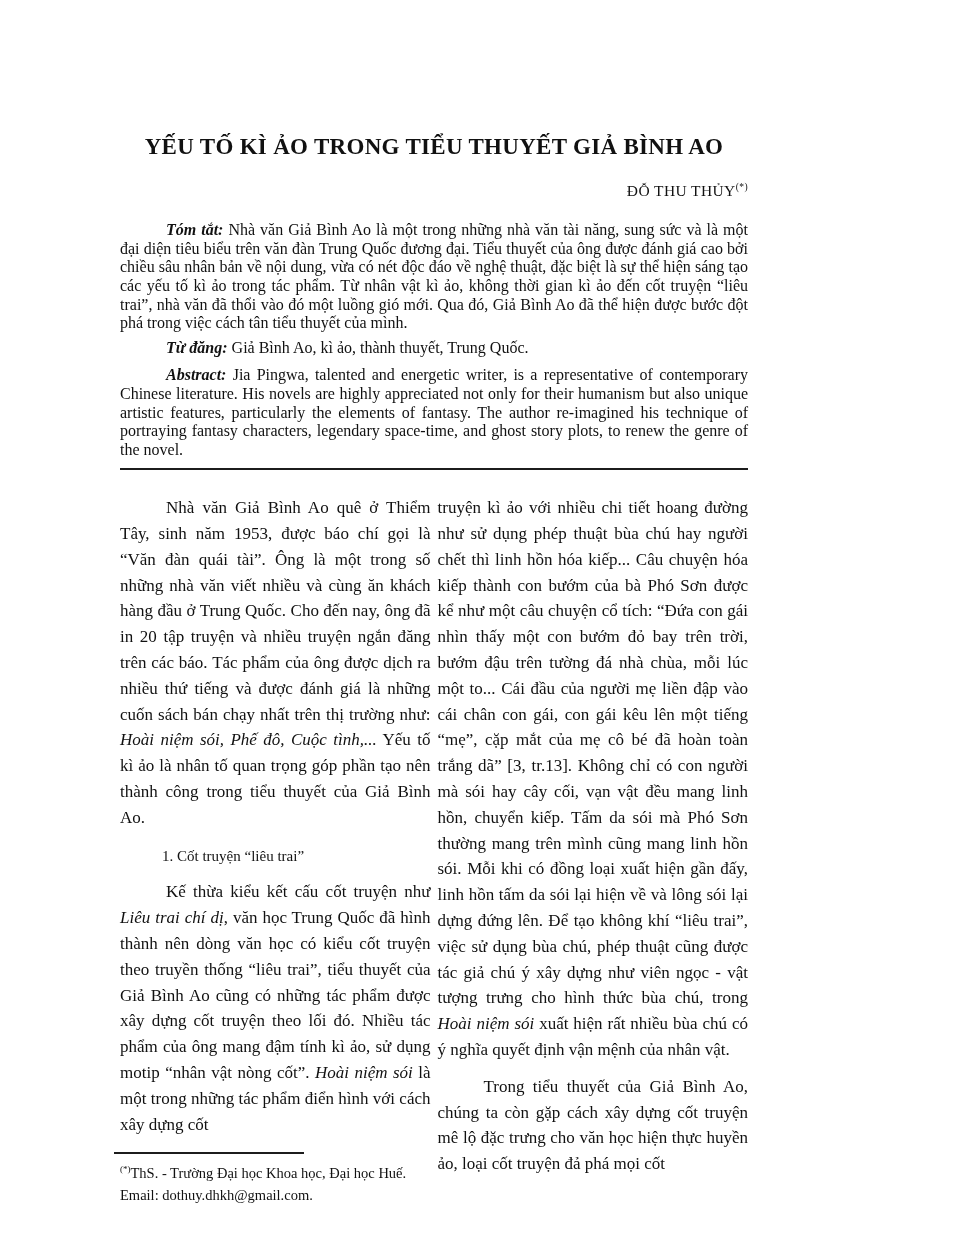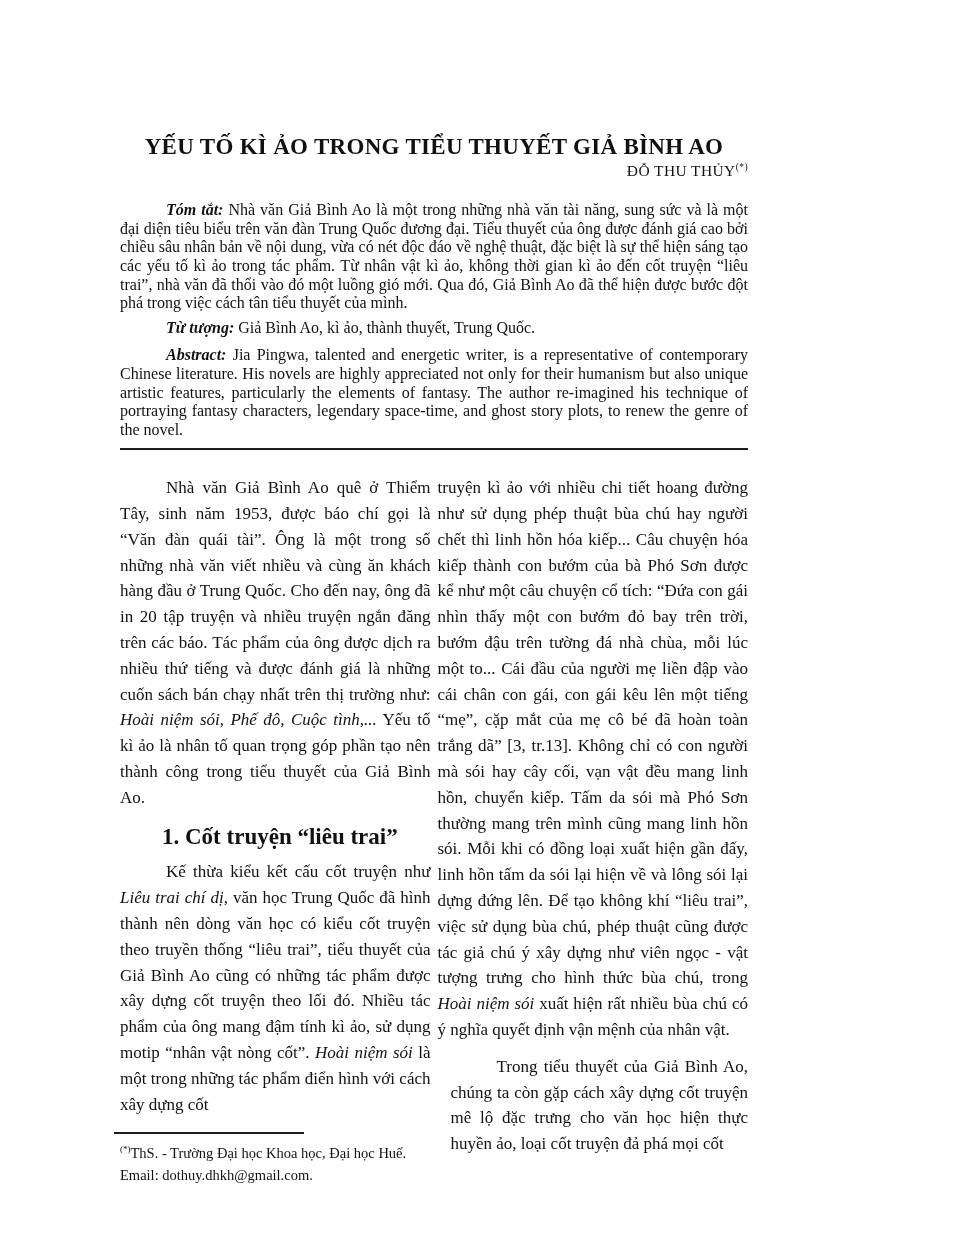--- a/index.html
+++ b/index.html
@@ -15,21 +15,21 @@
     overflow:hidden;
   }
   .title{
     margin:0;
     font-size:23px;
     font-weight:bold;
     text-align:center;
     letter-spacing:0.3px;
   }
   .author{
-    margin-top:2px;
+    margin-top:22px;
     text-align:right;
     font-size:15.5px;
     letter-spacing:0.4px;
   }
   .author sup{font-size:9.5px;}
   .abstract{
     font-size:16px;
     line-height:18.6px;
     text-align:justify;
   }
@@ -46,25 +46,25 @@
     display:flex;
     gap:7px;
     margin-top:25px;
     font-size:17px;
     line-height:25.8px;
     text-align:justify;
   }
   .col{width:361px;box-sizing:border-box;}
   .col p{margin:0;text-indent:46px;}
   .col p.no-indent{text-indent:0;}
-  .col p.para-gap{margin-top:11px;margin-left:13px;}
+  .col p.para-gap{margin-top:11px;}
   .heading{
     margin:13px 0 10px 0;
-    font-size:23px;
-    font-weight:bold;
+    font-size:15px;
+    font-weight:normal;
     text-indent:42px;
   }
   .footnote{
     margin-top:15px;
     font-size:14.5px;
     line-height:21.5px;
     text-align:left;
   }
   .footnote-sep{
     border:none;border-top:2px solid #1c1c1c;
@@ -78,21 +78,21 @@
 <body>
 
 <div class="page">
 
   <h1 class="title">YẾU TỐ KÌ ẢO TRONG TIỂU THUYẾT GIẢ BÌNH AO</h1>
 
   <div class="author"><span>ĐỖ THU THỦY</span><sup>(*)</sup></div>
 
   <div class="abstract">
     <p class="abs-lead"><span class="label">Tóm tắt:</span><span> Nhà văn Giả Bình Ao là một trong những nhà văn tài năng, sung sức và là một đại diện tiêu biểu trên văn đàn Trung Quốc đương đại. Tiểu thuyết của ông được đánh giá cao bởi chiều sâu nhân bản về nội dung, vừa có nét độc đáo về nghệ thuật, đặc biệt là sự thể hiện sáng tạo các yếu tố kì ảo trong tác phẩm. Từ nhân vật kì ảo, không thời gian kì ảo đến cốt truyện “liêu trai”, nhà văn đã thổi vào đó một luồng gió mới. Qua đó, Giả Bình Ao đã thể hiện được bước đột phá trong việc cách tân tiểu thuyết của mình.</span></p>
-    <p class="abs-kw"><span class="label">Từ tượng:</span><span> Giả Bình Ao, kì ảo, thành thuyết, Trung Quốc.</span></p>
+    <p class="abs-kw"><span class="label">Từ đăng:</span><span> Giả Bình Ao, kì ảo, thành thuyết, Trung Quốc.</span></p>
     <p class="abs-en"><span class="label">Abstract:</span><span> Jia Pingwa, talented and energetic writer, is a representative of contemporary Chinese literature. His novels are highly appreciated not only for their humanism but also unique artistic features, particularly the elements of fantasy. The author re-imagined his technique of portraying fantasy characters, legendary space-time, and ghost story plots, to renew the genre of the novel.</span></p>
   </div>
 
   <hr class="rule">
 
   <div class="columns">
 
     <div class="col">
       <p><span>Nhà văn Giả Bình Ao quê ở Thiểm Tây, sinh năm 1953, được báo chí gọi là “Văn đàn quái tài”. Ông là một trong số những nhà văn viết nhiều và cùng ăn khách hàng đầu ở Trung Quốc. Cho đến nay, ông đã in 20 tập truyện và nhiều truyện ngắn đăng trên các báo. Tác phẩm của ông được dịch ra nhiều thứ tiếng và được đánh giá là những cuốn sách bán chạy nhất trên thị trường như: </span><i>Hoài niệm sói, Phế đô, Cuộc tình,...</i><span> Yếu tố kì ảo là nhân tố quan trọng góp phần tạo nên thành công trong tiểu thuyết của Giả Bình Ao.</span></p>
       <h2 class="heading">1. Cốt truyện “liêu trai”</h2>

